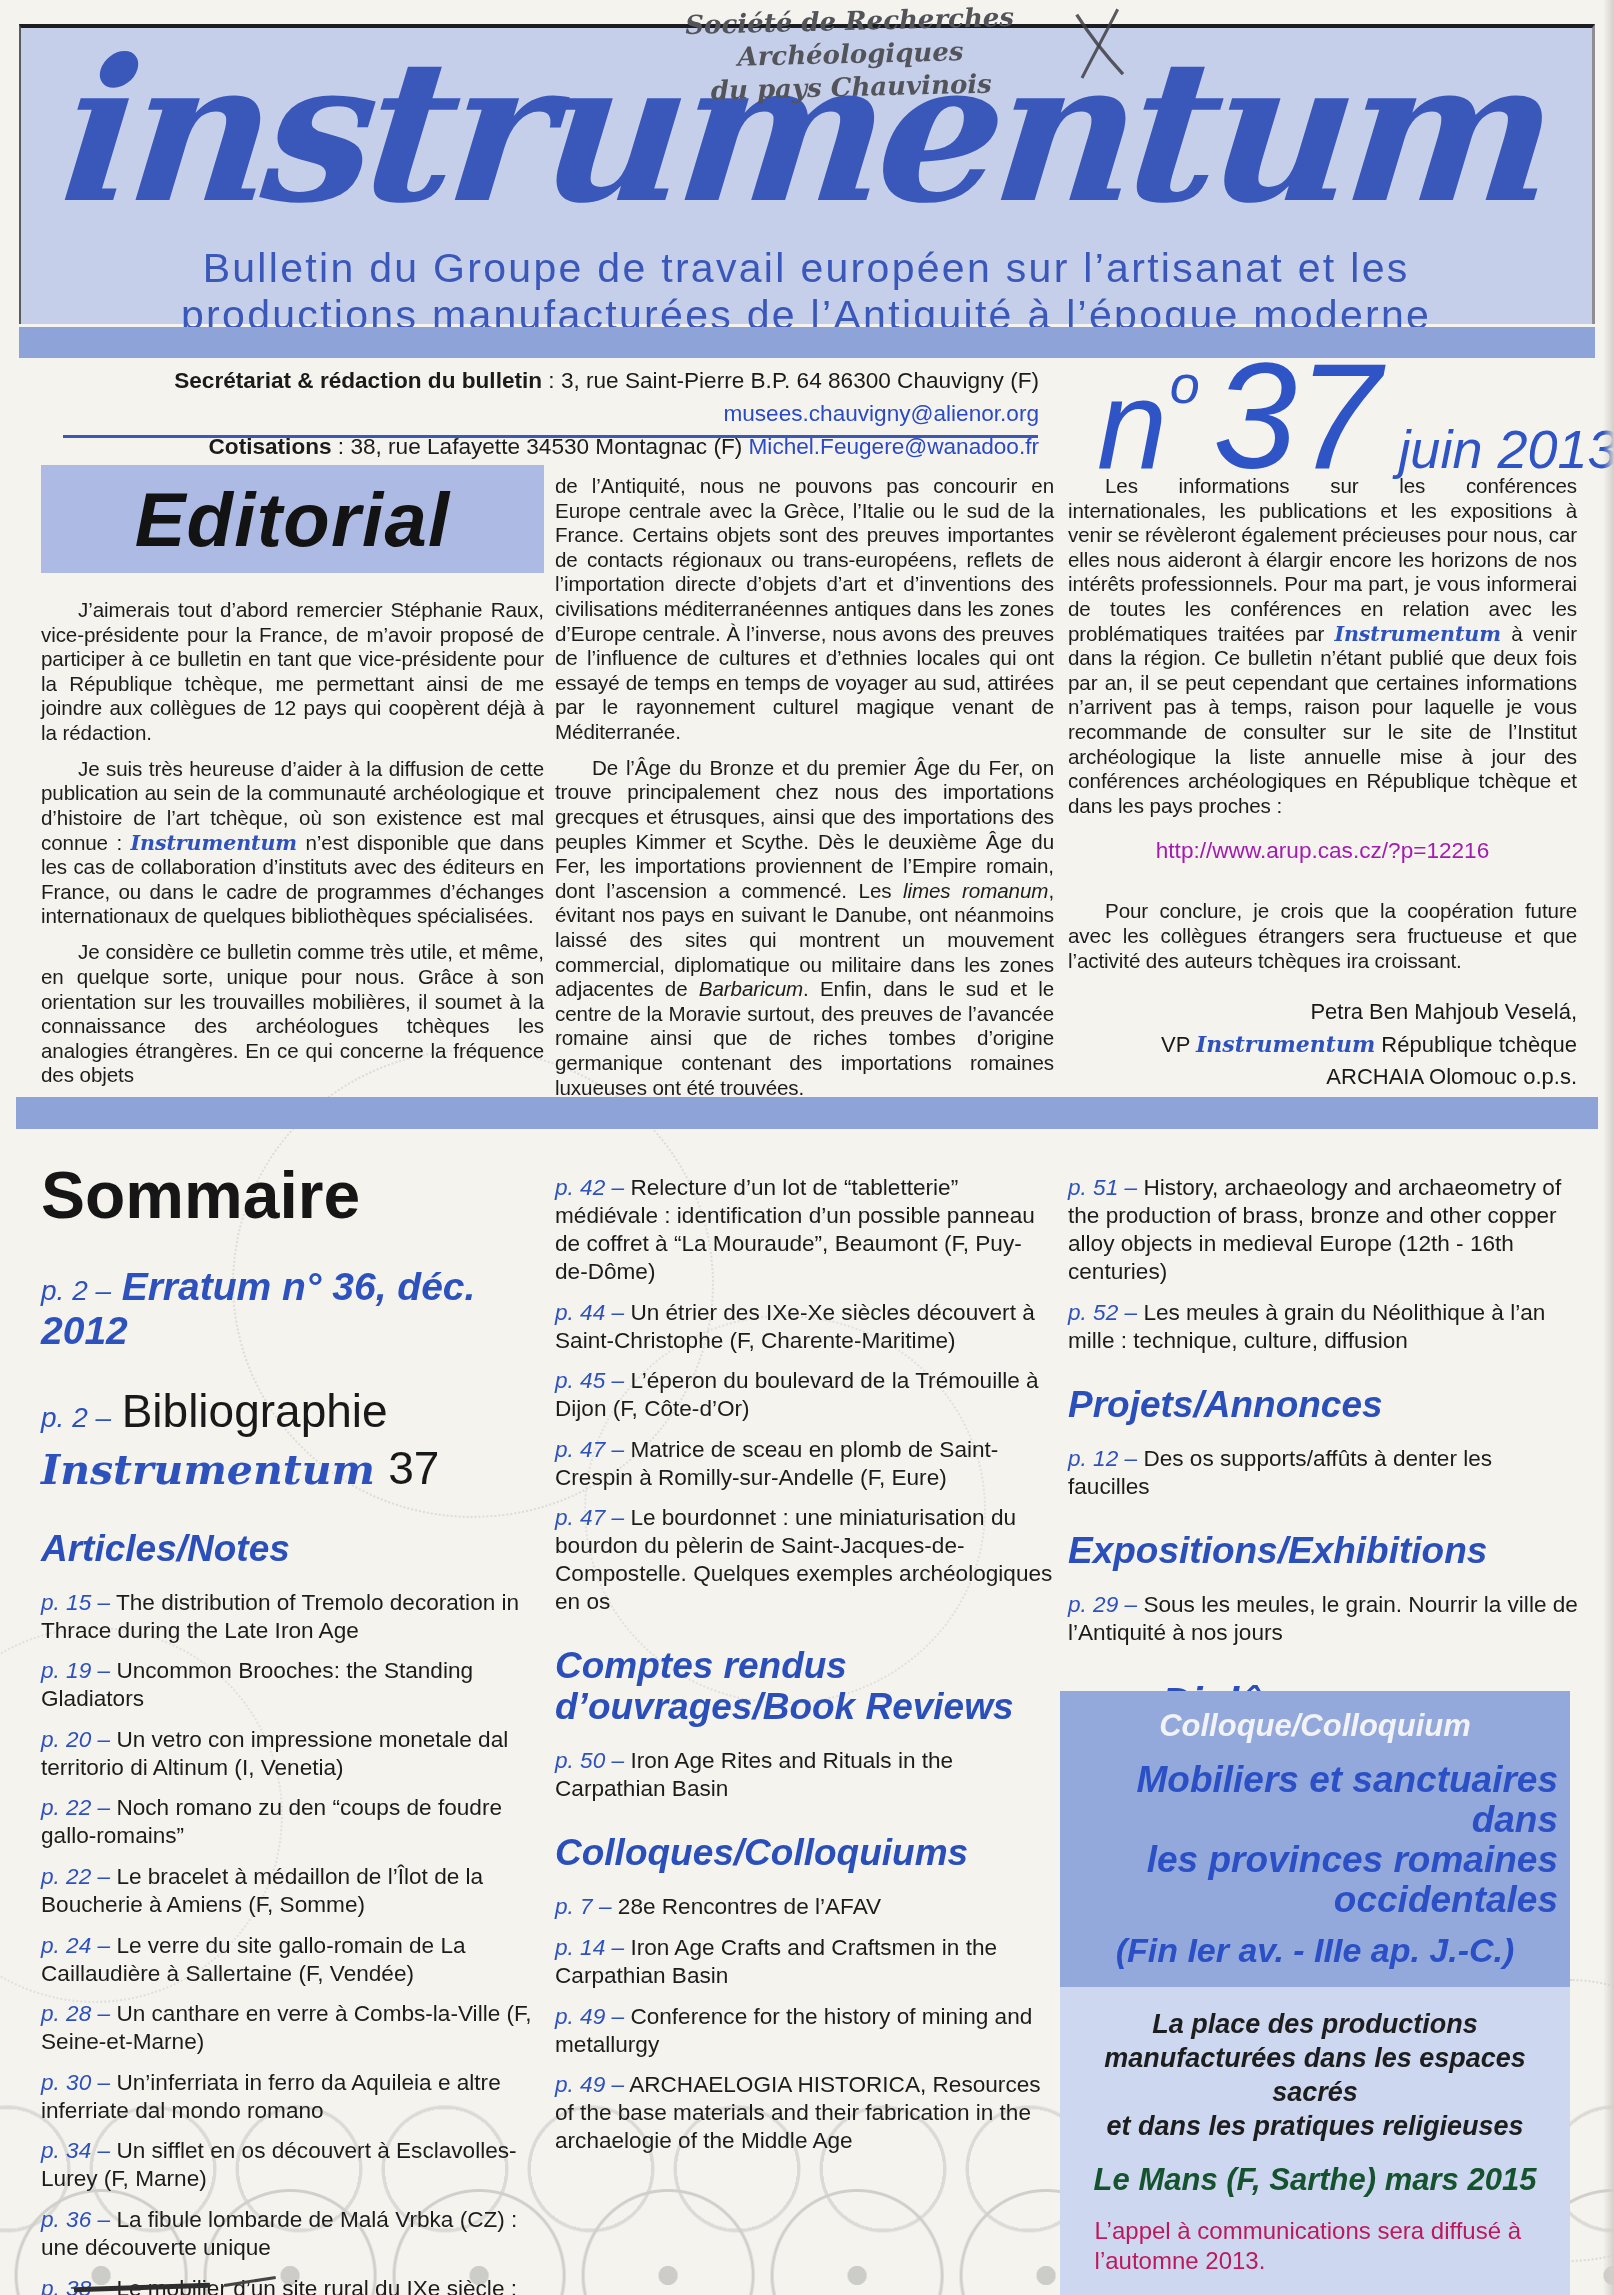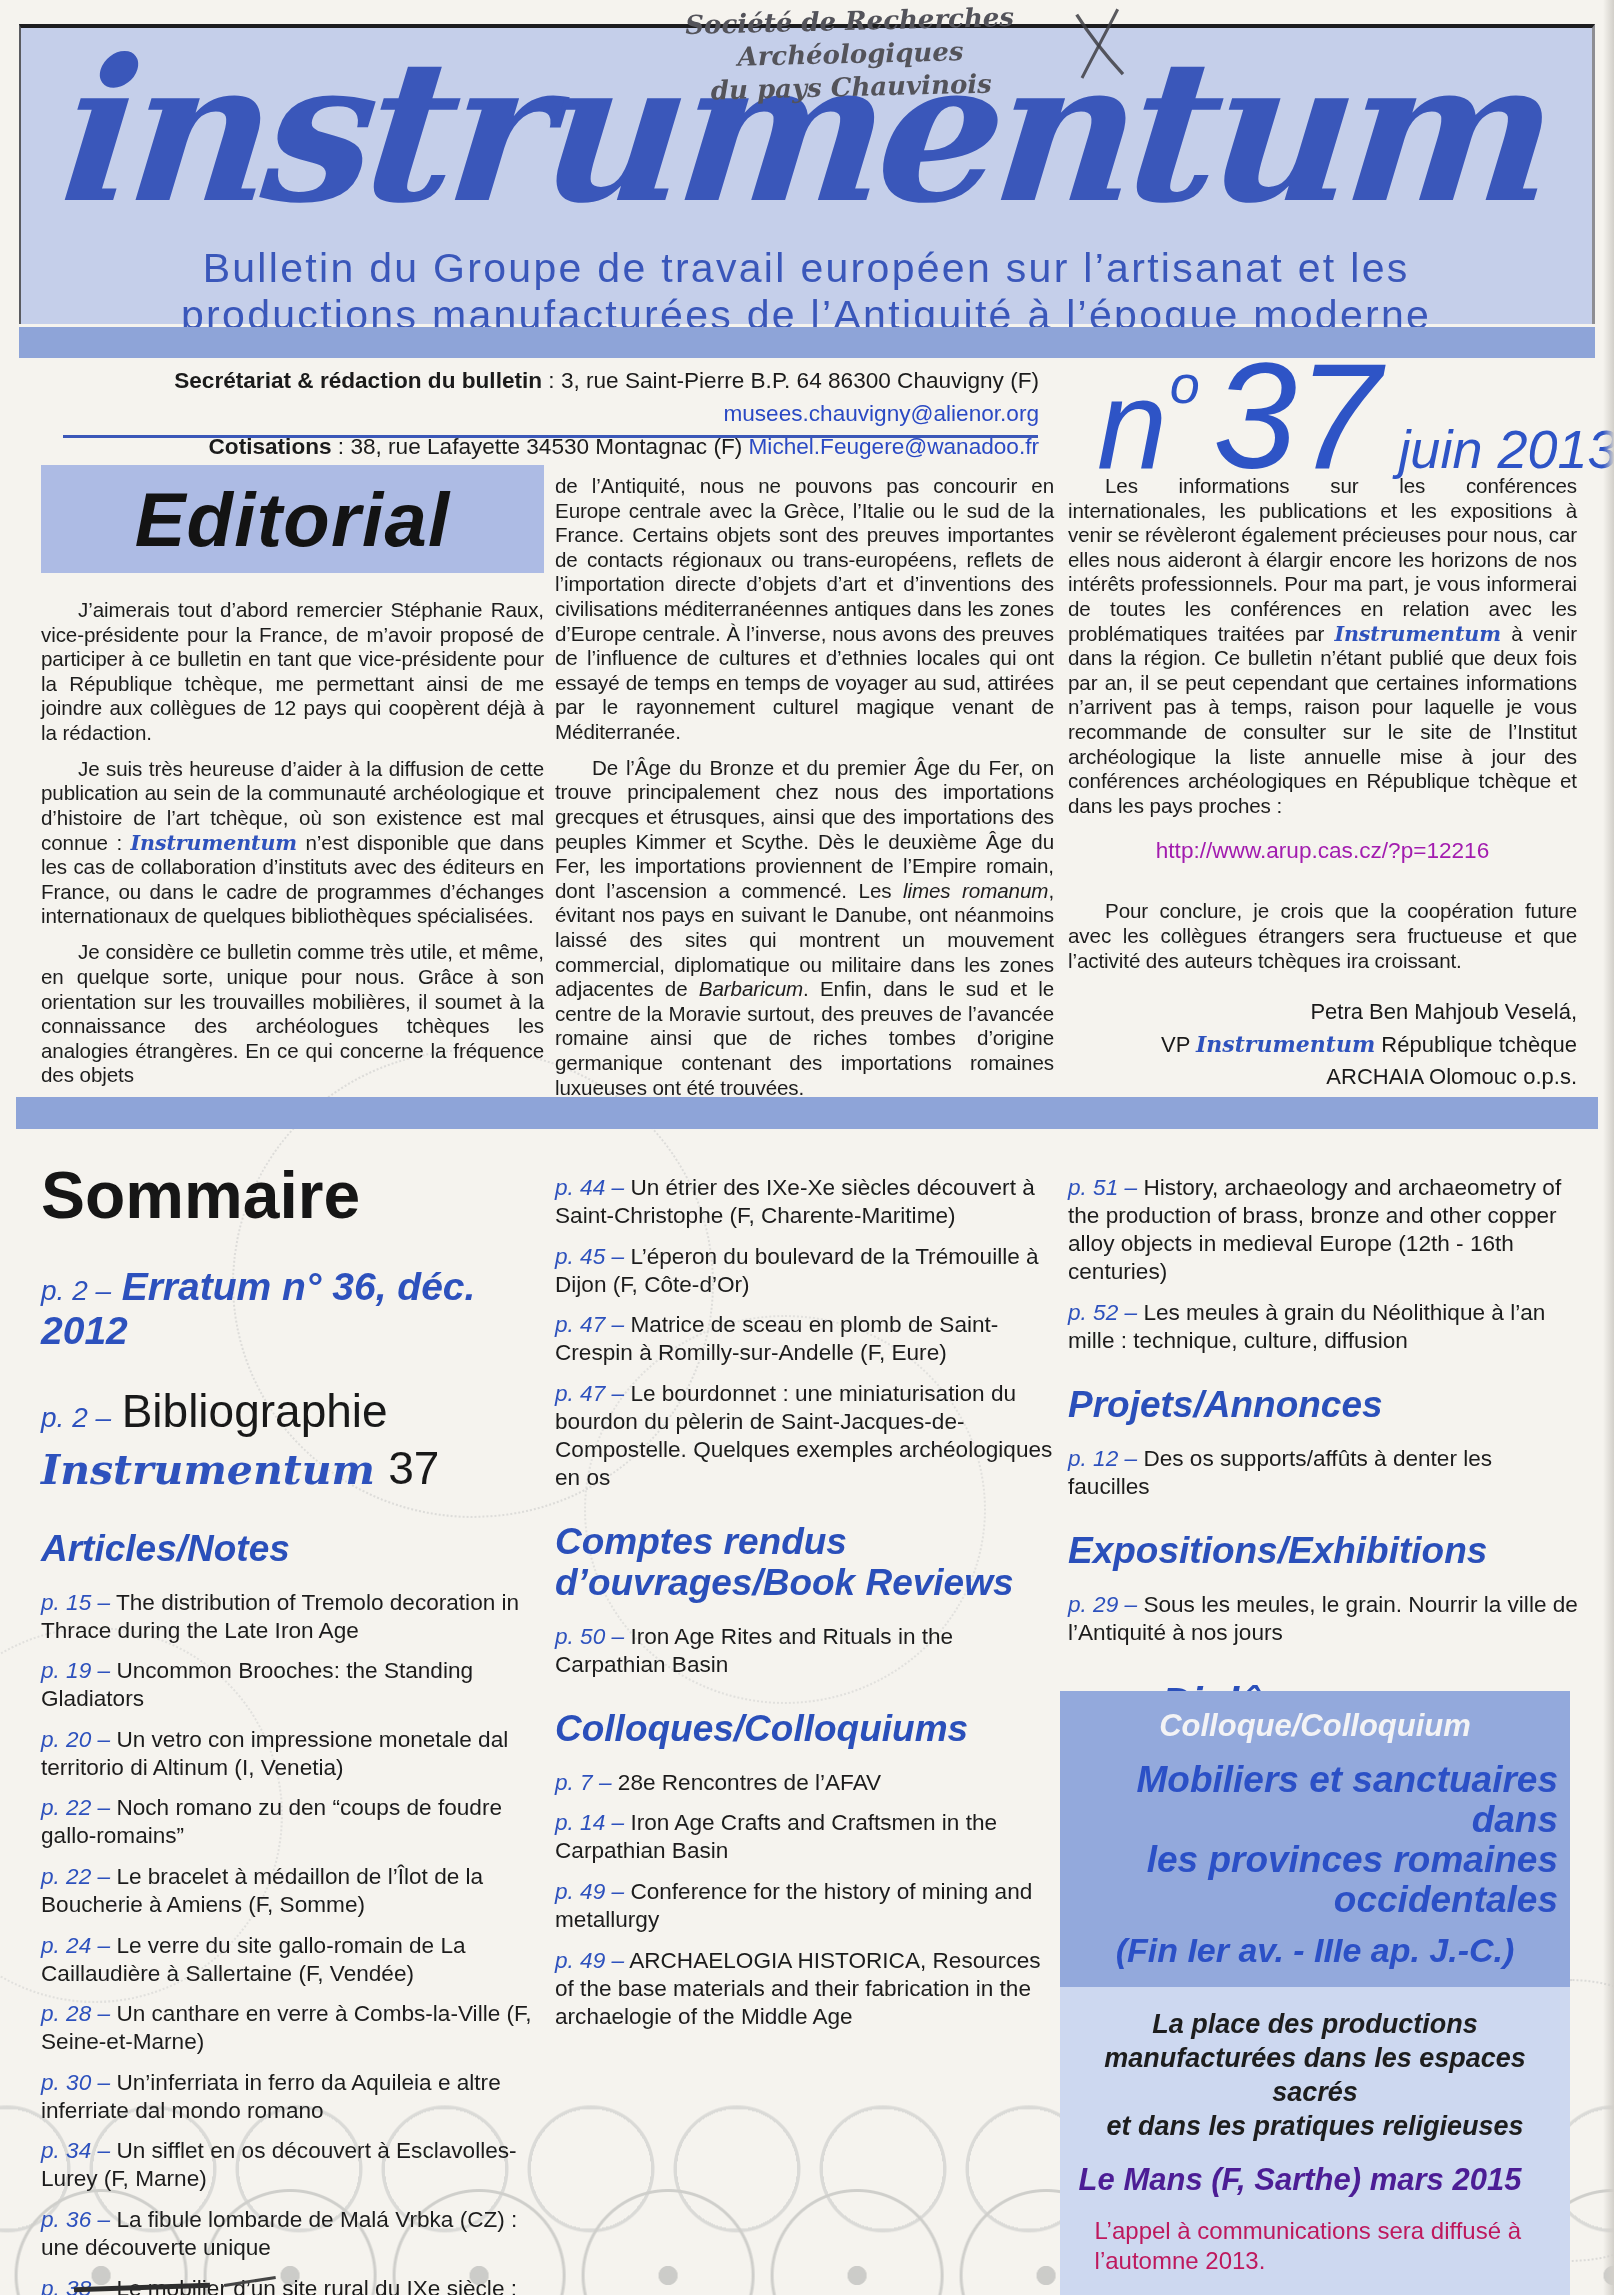--- a/index.html
+++ b/index.html
@@ -102,21 +102,21 @@
   .diplome-title{font-size:41px;font-weight:bold;font-style:italic;color:#2a4fba;margin-left:8px;}
 
   
   .cbox{position:absolute;left:1060px;top:1691px;width:510px;z-index:1;}
   .cbox-top{background:#93a9dc;text-align:center;padding:17.3px 12px 17.3px;}
   .cbox-head{color:#f3f3f5;font-size:31px;font-weight:bold;font-style:italic;margin-bottom:16px;}
   .cbox-title{color:#2b50c6;font-size:37px;line-height:40px;font-weight:bold;font-style:italic;text-align:right;}
   .cbox-fin{color:#2b50c6;font-size:34px;font-weight:bold;font-style:italic;margin-top:10.6px;}
   .cbox-bottom{background:#cdd8f0;padding:20px 18.6px 24px;}
   .cbox-sub{color:#1d1d1d;text-align:center;font-size:27px;line-height:34px;font-weight:bold;font-style:italic;}
-  .cbox-venue{color:#4c1d95;text-align:left;font-size:31px;font-weight:bold;font-style:italic;margin-top:18.6px;}
+  .cbox-venue{color:#14532d;text-align:center;font-size:31px;font-weight:bold;font-style:italic;margin-top:18.6px;}
   .cbox-call{font-size:24px;line-height:30px;color:#be185d;margin-top:18.6px;text-align:left;padding-left:16px;}
 </style>
 </head>
 <body>
 
 <div class="page">
 
   <div class="deco-ring" id="ring1"></div>
   <div class="deco-ring" id="ring2"></div>
   <div class="deco-ring" id="ring3"></div>
@@ -202,20 +202,21 @@
     <div class="entry"><span class="pg">p. 22 –</span> <span>Le bracelet à médaillon de l’Îlot de la Boucherie à Amiens (F, Somme)</span></div>
     <div class="entry"><span class="pg">p. 24 –</span> <span>Le verre du site gallo-romain de La Caillaudière à Sallertaine (F, Vendée)</span></div>
     <div class="entry"><span class="pg">p. 28 –</span> <span>Un canthare en verre à Combs-la-Ville (F, Seine-et-Marne)</span></div>
     <div class="entry"><span class="pg">p. 30 –</span> <span>Un’inferriata in ferro da Aquileia e altre inferriate dal mondo romano</span></div>
     <div class="entry"><span class="pg">p. 34 –</span> <span>Un sifflet en os découvert à Esclavolles-Lurey (F, Marne)</span></div>
     <div class="entry"><span class="pg">p. 36 –</span> <span>La fibule lombarde de Malá Vrbka (CZ) : une découverte unique</span></div>
     <div class="entry"><span class="pg">p. 38 –</span> <span>Le mobilier d’un site rural du IXe siècle : de l’analyse socio-fonctionnelle à la gestion des déchets</span></div>
   </div>
 
   <div class="so-col" id="so2">
+    <div class="entry"><span class="pg">p. 42 –</span> <span>Relecture d’un lot de “tabletterie” médiévale : identification d’un possible panneau de coffret à “La Mouraude”, Beaumont (F, Puy-de-Dôme)</span></div>
     <div class="entry"><span class="pg">p. 44 –</span> <span>Un étrier des IXe-Xe siècles découvert à Saint-Christophe (F, Charente-Maritime)</span></div>
     <div class="entry"><span class="pg">p. 45 –</span> <span>L’éperon du boulevard de la Trémouille à Dijon (F, Côte-d’Or)</span></div>
     <div class="entry"><span class="pg">p. 47 –</span> <span>Matrice de sceau en plomb de Saint-Crespin à Romilly-sur-Andelle (F, Eure)</span></div>
     <div class="entry"><span class="pg">p. 47 –</span> <span>Le bourdonnet : une miniaturisation du bourdon du pèlerin de Saint-Jacques-de-Compostelle. Quelques exemples archéologiques en os</span></div>
     <div class="so-head">Comptes rendus d’ouvrages/Book Reviews</div>
     <div class="entry"><span class="pg">p. 50 –</span> <span>Iron Age Rites and Rituals in the Carpathian Basin</span></div>
     <div class="so-head">Colloques/Colloquiums</div>
     <div class="entry"><span class="pg">p. 7 –</span> <span>28e Rencontres de l’AFAV</span></div>
     <div class="entry"><span class="pg">p. 14 –</span> <span>Iron Age Crafts and Craftsmen in the Carpathian Basin</span></div>
     <div class="entry"><span class="pg">p. 49 –</span> <span>Conference for the history of mining and metallurgy</span></div>

